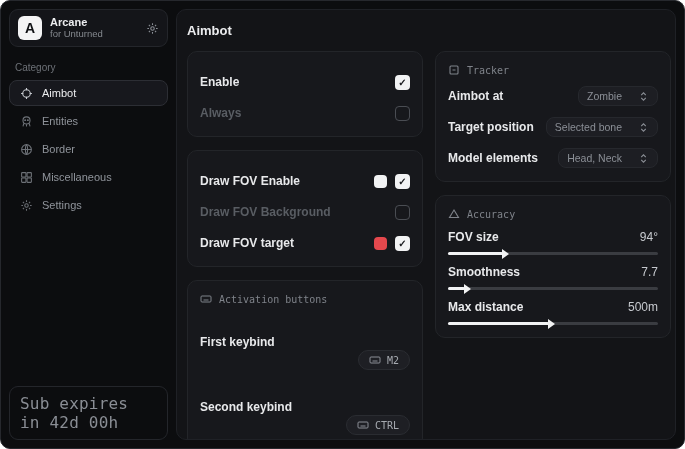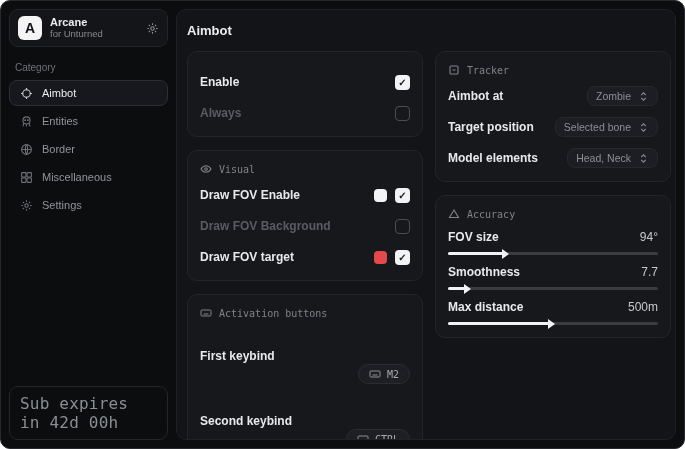--- a/index.html
+++ b/index.html
@@ -42,21 +42,21 @@
   .checkbox { width:15px; height:15px; border-radius:4px; display:flex; align-items:center; justify-content:center; cursor:pointer; }
   .checkbox.checked { background:#f2f3f4; color:#17181c; font-size:10px; font-weight:bold; }
   .checkbox.unchecked { border:1.5px solid #4a4d53; background:transparent; }
   .swatch { width:13px; height:13px; border-radius:4px; cursor:pointer; }
 
   
   .keybadge { display:flex; align-items:center; gap:6px; background:#1e1f24; border:1px solid #2a2c31; border-radius:999px; padding:3px 10px; color:#a6aab0; font-size:10px; font-family:"DejaVu Sans Mono", monospace; cursor:pointer;margin-top:36px; }
   .keybadge .kicon { width:12px; height:12px; color:#8b8f96; }
 
   
-  .selectpill { display:flex; align-items:center; gap:7px; background:#1d1e23; border:1px solid #26282d; border-radius:8px; padding:3px 8px; color:#8b8f96; font-size:10.5px; cursor:pointer; }
+  .selectpill { display:flex; align-items:center; gap:16px; background:#1d1e23; border:1px solid #26282d; border-radius:8px; padding:3px 8px; color:#8b8f96; font-size:10.5px; cursor:pointer; }
   .selectpill .updown { width:11px; height:11px; color:#8b8f96; }
 
   
   .slider-row { margin-top:10px; }
   .slider-top { display:flex; justify-content:space-between; align-items:center; }
   .slider-value { color:#c7cacf; font-size:12px; }
   .track { position:relative; height:3px; background:#3a3c41; border-radius:2px; margin-top:8px; cursor:pointer; }
   .fill { position:absolute; left:0; top:0; height:3px; background:#f2f3f4; border-radius:2px; }
   .thumb { position:absolute; top:-3.5px; right:-6px; width:0; height:0; border-top:5px solid transparent; border-bottom:5px solid transparent; border-left:7px solid #f2f3f4; }
 </style>
@@ -141,27 +141,20 @@
             <span class="row-label">Enable</span>
             <span class="checkbox checked">✓</span>
           </div>
           <div class="row">
             <span class="row-label muted">Always</span>
             <span class="checkbox unchecked"></span>
           </div>
         </div>
 
         <div class="card">
-          <div class="sec-head">
-            <svg class="sicon" viewBox="0 0 24 24" fill="none" stroke="currentColor" stroke-width="2.2">
-              <path d="M2 12s4-6.5 10-6.5S22 12 22 12s-4 6.5-10 6.5S2 12 2 12z"></path>
-                <circle cx="12" cy="12" r="2.6"></circle>
-            </svg>
-            <span>Visual</span>
-          </div>
           <div class="row">
             <span class="row-label">Draw FOV Enable</span>
             <span class="right-group">
               <span class="swatch" style="background:#f2f3f4"></span>
               <span class="checkbox checked">✓</span>
             </span>
           </div>
           <div class="row">
             <span class="row-label muted">Draw FOV Background</span>
             <span class="right-group">

